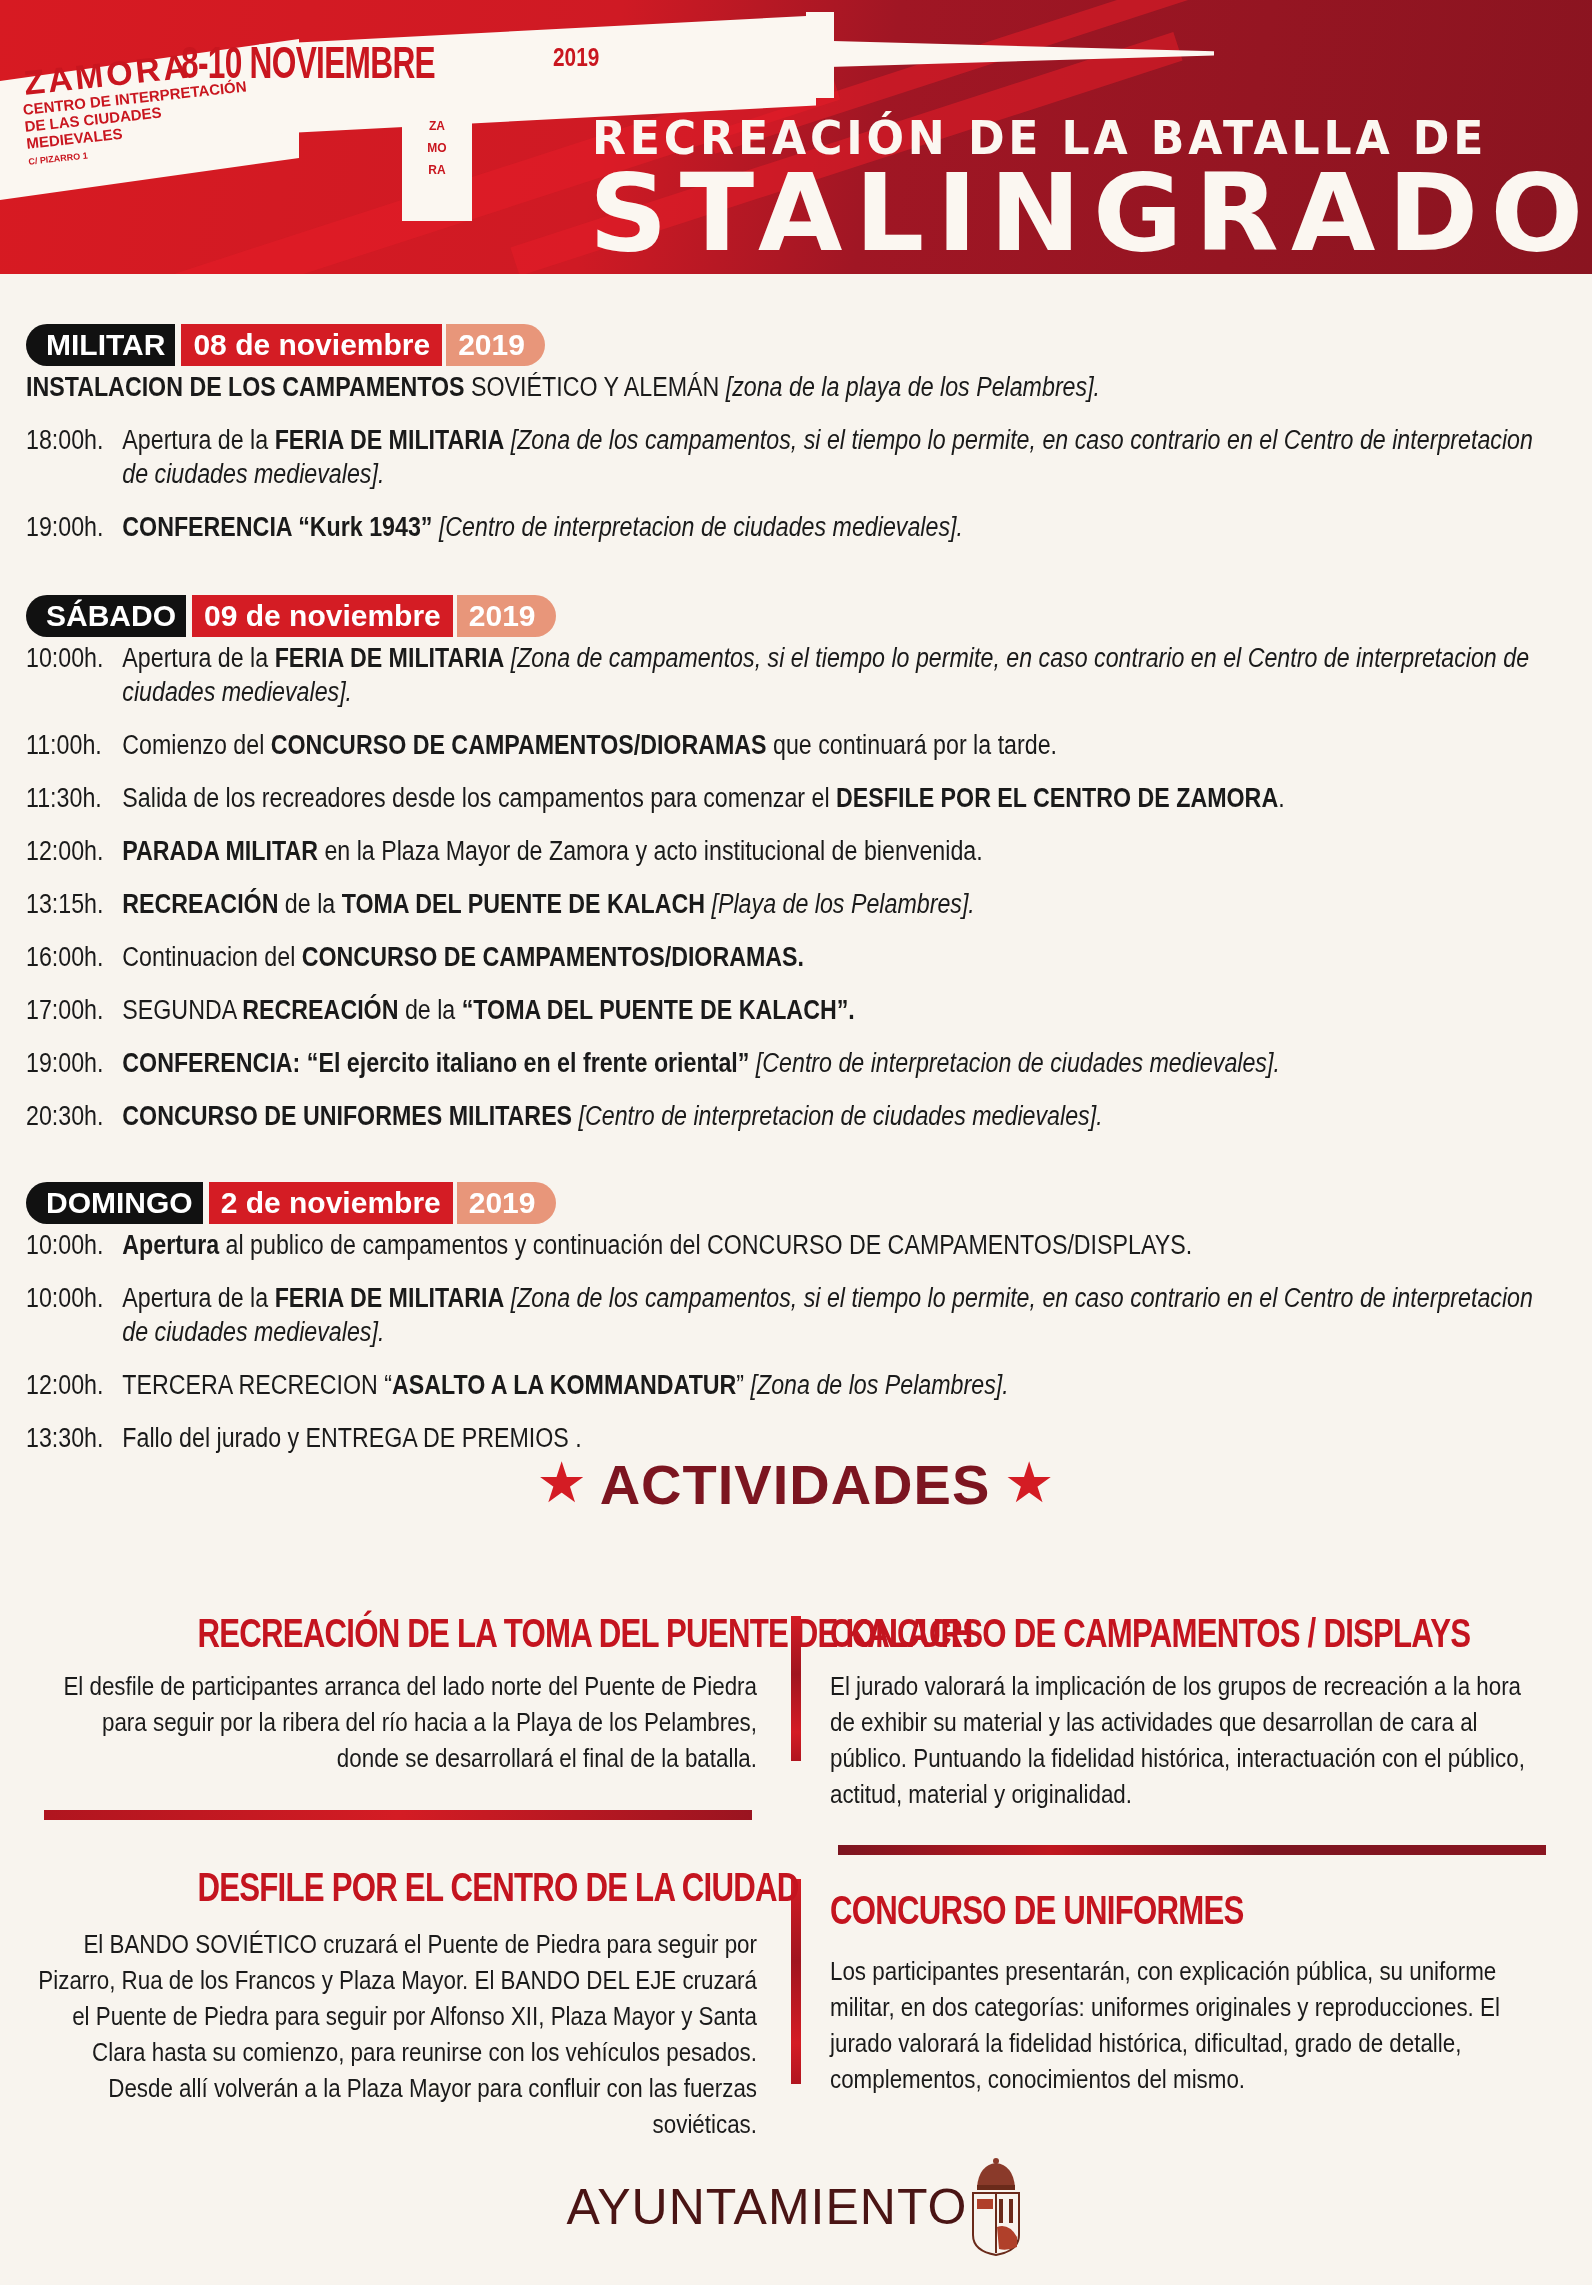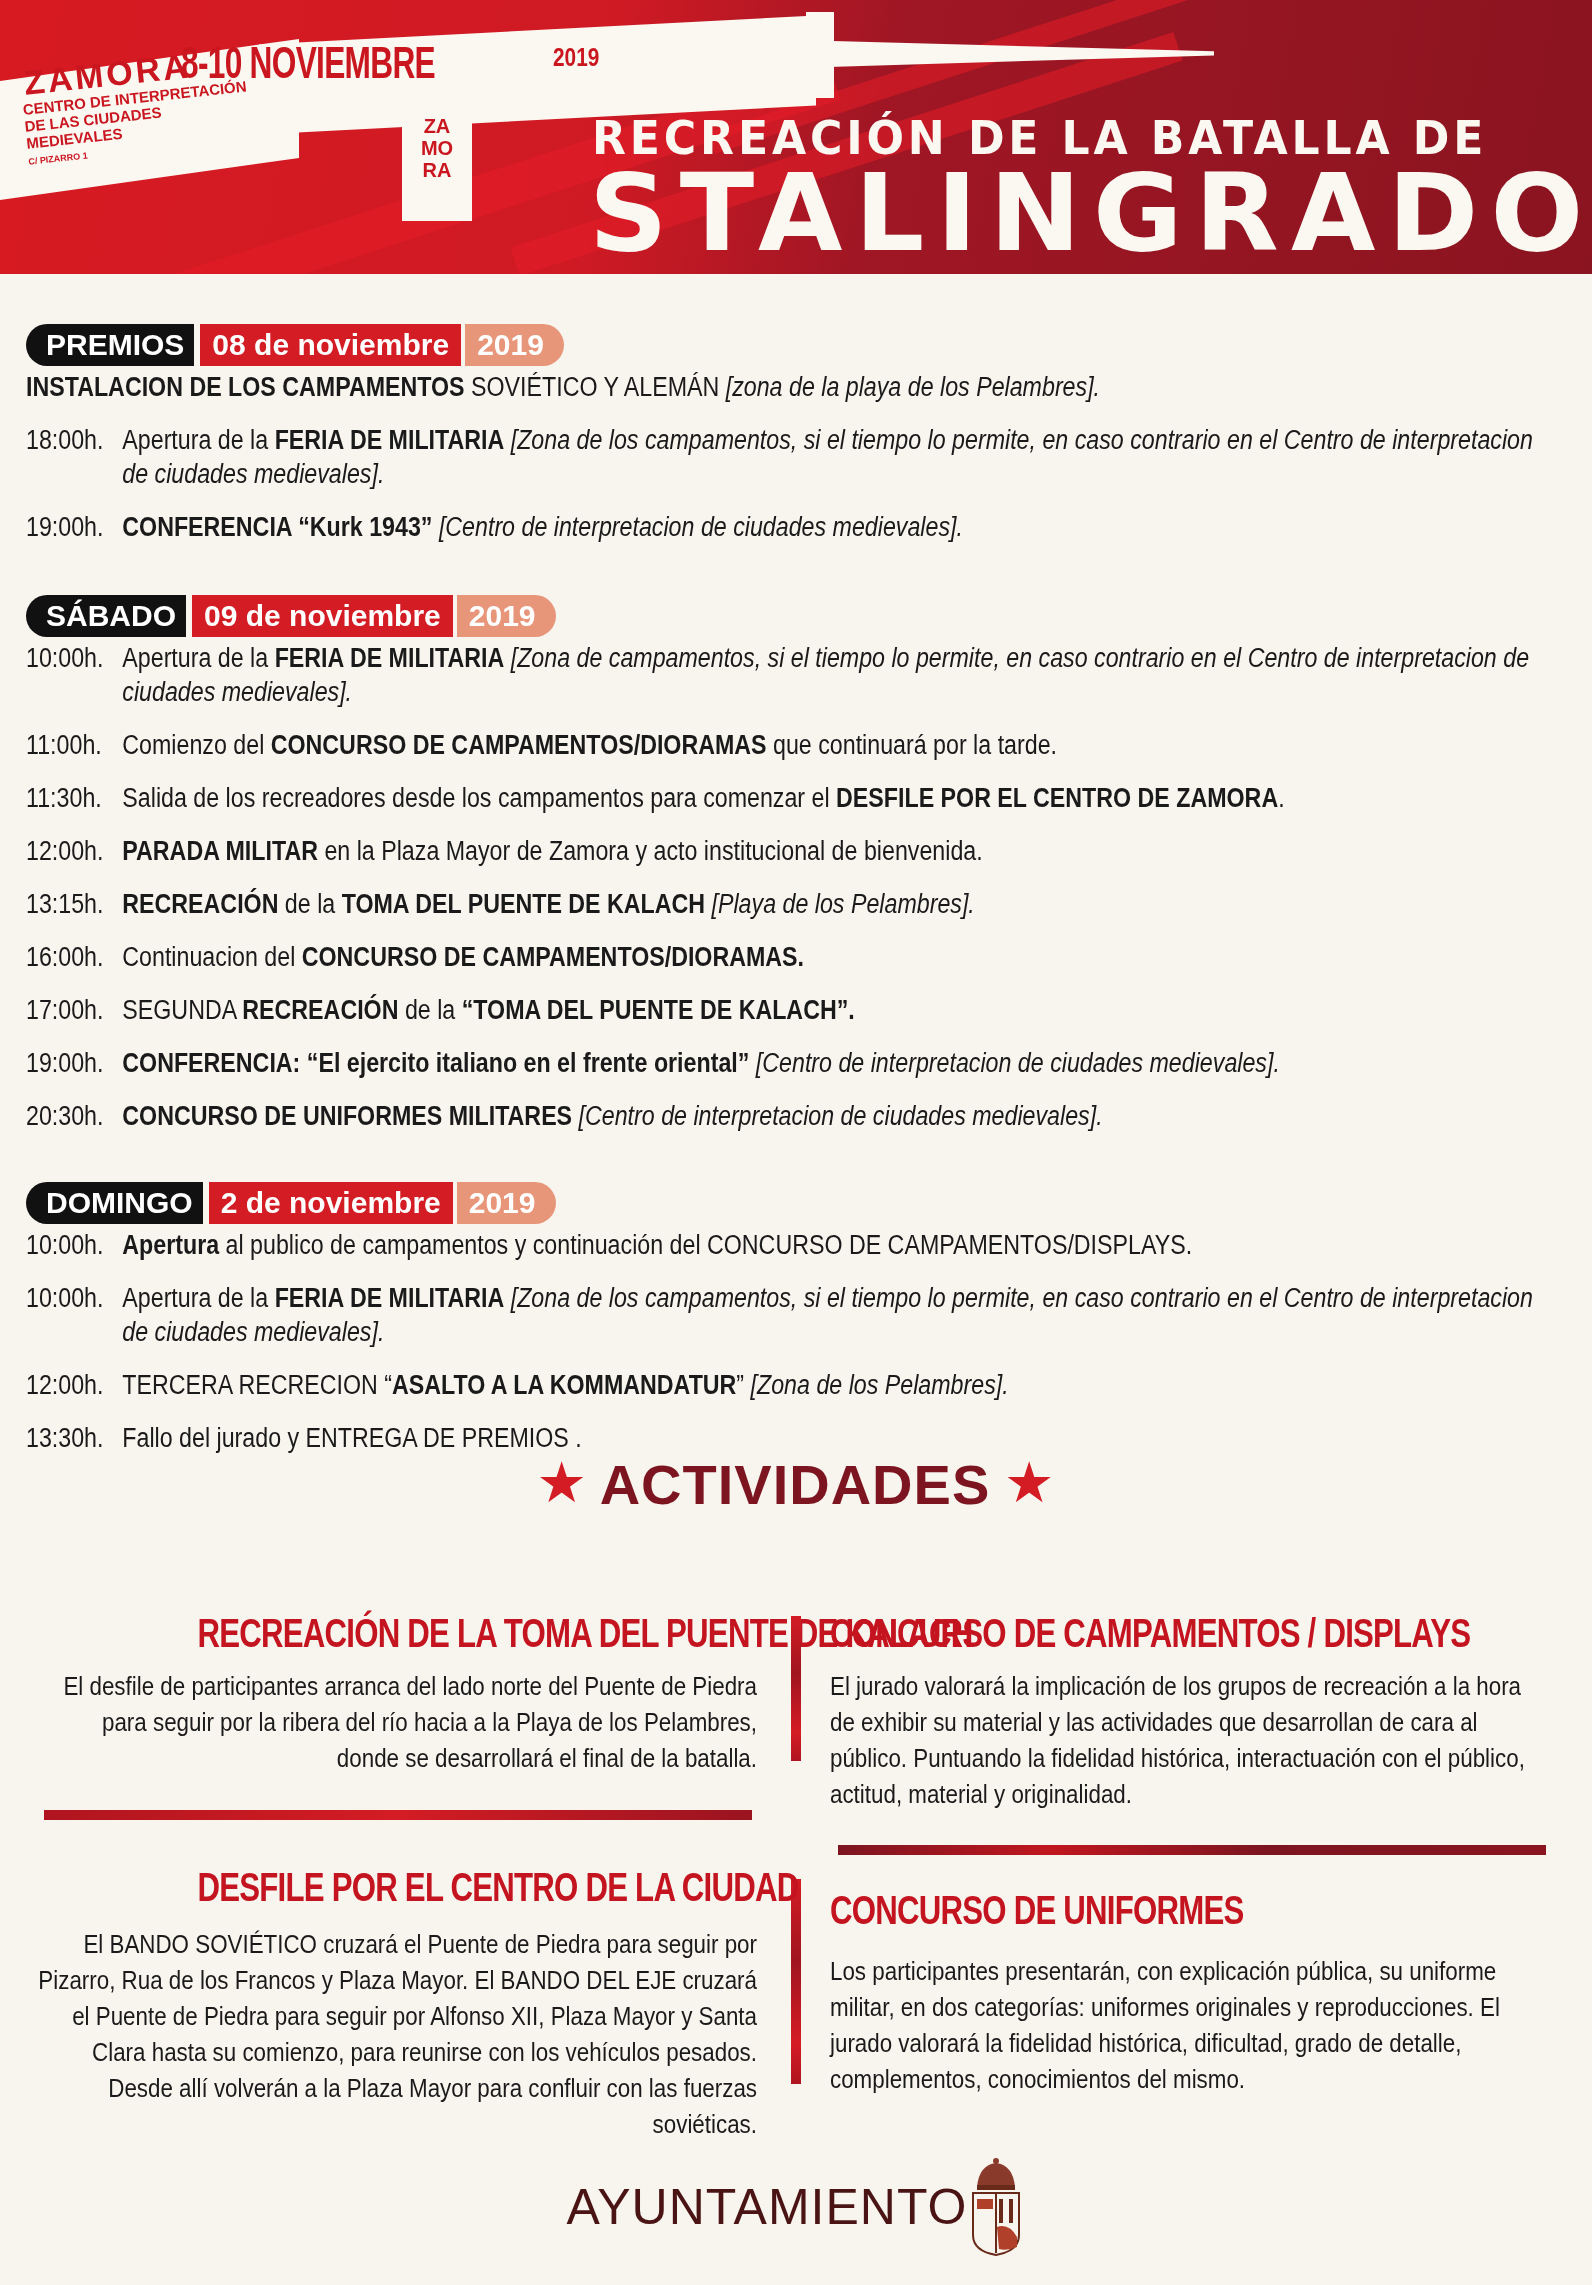--- a/index.html
+++ b/index.html
@@ -51,21 +51,21 @@
   .dates-banner {
     position: absolute; left: 181px; top: 38px; font-weight: bold; color: #c9161f;
     font-size: 44px; letter-spacing: -1px; transform: scaleX(0.72); transform-origin: left top;
   }
   .dates-year {
     position: absolute; left: 553px; top: 42px; font-weight: bold; color: #c9161f; font-size: 26px;
     transform: scaleX(0.8); transform-origin: left top;
   }
   .zamora-stack {
     position: absolute; left: 411px; top: 115px; width: 52px; text-align: center; color: #c9161f;
-    font-weight: bold; font-size: 20px; line-height: 22px;
+    font-weight: bold; font-size: 12px; line-height: 22px;
   }
   .title-line1 {
     position: absolute; left: 592px; top: 111px; font-size: 46px; font-weight: bold; color: #fbf7f1;
     letter-spacing: 4px; transform: scaleX(0.96); transform-origin: left top;
     font-family: "DejaVu Sans", sans-serif;
   }
   .title-line2 {
     position: absolute; left: 589px; top: 159px; font-size: 107px; font-weight: bold; color: #fbf7f1;
     letter-spacing: 12px; line-height: 109px; transform: scaleX(1.02); transform-origin: left top;
     font-family: "DejaVu Sans", sans-serif;
@@ -155,21 +155,21 @@
       <div>ZA</div>
       <div>MO</div>
       <div>RA</div>
     </div>
     <div class="title-line1">RECREACIÓN DE LA BATALLA DE</div>
     <div class="title-line2">STALINGRADO</div>
   </div>
 
   <div class="day-block" style="top:324px;">
     <div class="day-tag">
-      <span class="day">PREMIOS</span>
+      <span class="day">MILITAR</span>
       <span class="date">08 de noviembre</span>
       <span class="year">2019</span>
     </div>
     <div class="events">
         <div class="ev">
           <span class="body"><b>INSTALACION DE LOS CAMPAMENTOS</b><span> SOVIÉTICO Y ALEMÁN </span><i>[zona de la playa de los Pelambres].</i></span>
         </div>
         <div class="ev">
           <span class="time">18:00h.</span>
           <span class="body"><span>Apertura de la </span><b>FERIA DE MILITARIA</b><i> [Zona de los campamentos, si el tiempo lo permite, en caso contrario en el Centro de interpretacion de ciudades medievales].</i></span>

